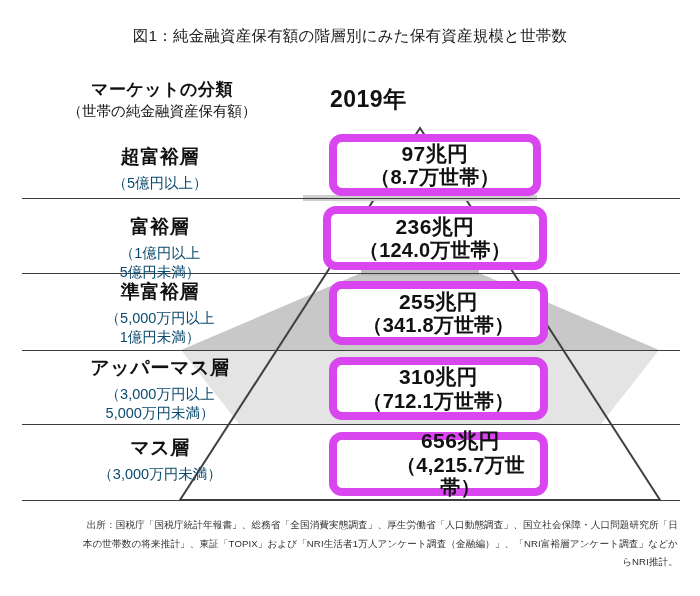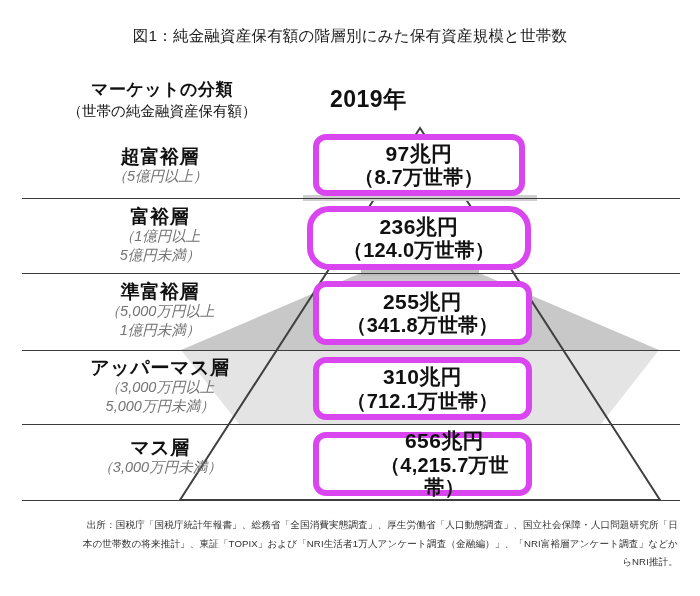--- a/index.html
+++ b/index.html
@@ -99,39 +99,39 @@
     font-size: 19px;
     font-weight: bold;
     line-height: 1.12;
     letter-spacing: 0.6px;
     color: #111;
   }
   .tier-label .t-range {
     font-size: 14.5px;
     font-weight: normal;
     line-height: 1.28;
-    margin-top: 0;
-    color: #737373;
+    margin-top: 7px;
+    color: #0c4a6e;
     white-space: pre-line;
-    font-style: italic;
   }
 
   
   .value-box {
     position: absolute;
     box-sizing: border-box;
     background: #ffffff;
-    border: 6px solid #d946ef;
+    border: 8px solid #d946ef;
     border-radius: 13px;
     display: flex;
     flex-direction: column;
     align-items: center;
     justify-content: center;
     text-align: center;
     z-index: 5;
+    margin-left: 16px;
   }
   .value-box .v-amount {
     font-size: 21px;
     font-weight: bold;
     line-height: 1.12;
     letter-spacing: 0.4px;
     color: #111;
   }
   .value-box .v-households {
     font-size: 20px;
@@ -193,21 +193,21 @@
   <div class="divider" style="top:273px;"></div>
   <div class="divider" style="top:350px;"></div>
   <div class="divider" style="top:424px;"></div>
   <div class="divider" style="top:500px;"></div>
 
   <div class="tier-label" style="top:146px;">
     <div class="t-name">超富裕層</div>
     <div class="t-range">（5億円以上）</div>
   </div>
 
-  <div class="tier-label" style="top:206px;">
+  <div class="tier-label" style="top:216px;">
     <div class="t-name">富裕層</div>
     <div class="t-range">（1億円以上
 5億円未満）</div>
   </div>
 
   <div class="tier-label" style="top:281px;">
     <div class="t-name">準富裕層</div>
     <div class="t-range">（5,000万円以上
 1億円未満）</div>
   </div>
@@ -221,21 +221,21 @@
   <div class="tier-label" style="top:437px;">
     <div class="t-name">マス層</div>
     <div class="t-range">（3,000万円未満）</div>
   </div>
 
   <div class="value-box" style="left:313px; top:134px; width:212px; height:62px;">
     <div class="v-amount">97兆円</div>
     <div class="v-households">（8.7万世帯）</div>
   </div>
 
-  <div class="value-box" style="left:307px; top:206px; width:224px; height:64px;border-radius:22px;">
+  <div class="value-box" style="left:307px; top:206px; width:224px; height:64px;">
     <div class="v-amount">236兆円</div>
     <div class="v-households">（124.0万世帯）</div>
   </div>
 
   <div class="value-box" style="left:313px; top:281px; width:219px; height:64px;">
     <div class="v-amount">255兆円</div>
     <div class="v-households">（341.8万世帯）</div>
   </div>
 
   <div class="value-box" style="left:313px; top:357px; width:219px; height:63px;justify-content:center;">

